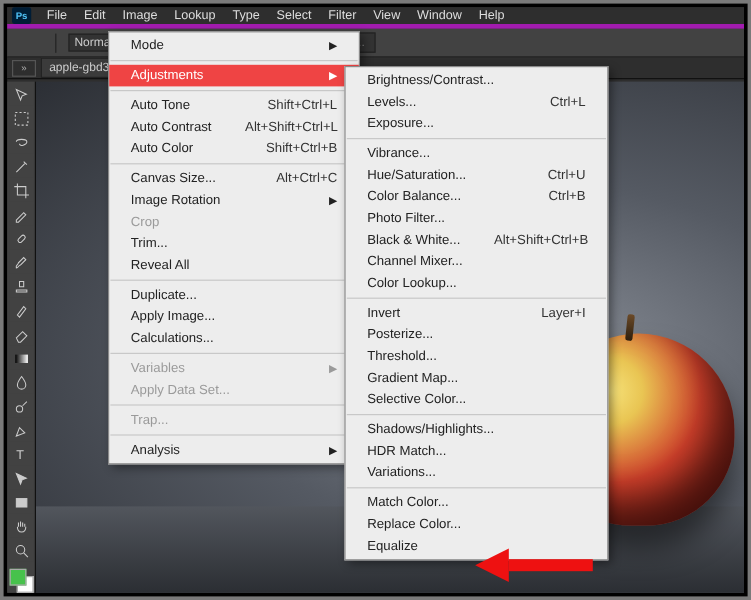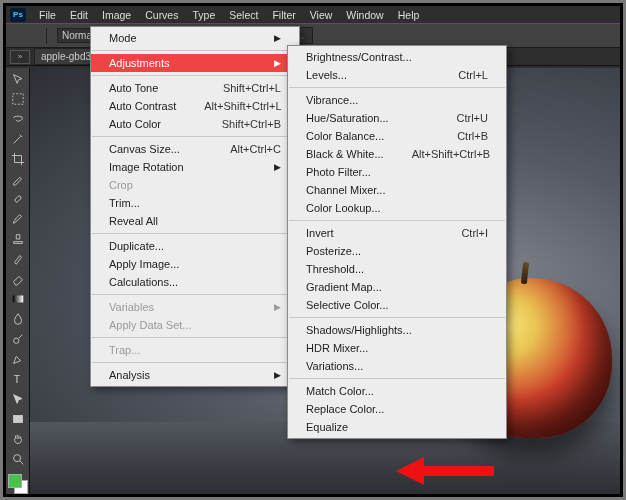--- a/index.html
+++ b/index.html
@@ -2,21 +2,21 @@
 <html><head>
 <meta charset="utf-8">
 <style>
 * { box-sizing: border-box; margin: 0; padding: 0; font-family: "Segoe UI", Tahoma, sans-serif; }
 body { width: 626px; height: 500px; background: #000; overflow: hidden; position: relative; border: 3px solid #7a7a7a; }
 .app {
   position: absolute; inset: 3px; background: #2e2e2e;
 }
 .menubar {
   height: 18px; display: flex; align-items: center; padding: 0 4px;
-  background: #2e2e2e; border-bottom: 1px solid #a21caf; font-size: 10.5px; color: #ddd;
+  background: #2e2e2e; border-bottom: 4px solid #a21caf; font-size: 10.5px; color: #ddd;
 }
 .menubar .logo {
   width: 16px; height: 14px; background: #001d36; border-radius: 2px; display: flex; align-items: center; justify-content: center;
   margin-right: 6px; font-size: 8px; font-weight: bold; color: #4fc3f7;
 }
 .menubar span.mi { padding: 2px 7px; cursor: default; }
 .optionsbar {
   height: 24px; background: #424242; border-bottom: 1px solid #1a1a1a;
   display: flex; align-items: center; font-size: 10px; color: #bbb; padding-left: 30px;
 }
@@ -76,40 +76,40 @@
 .menu .item {
   display:flex; justify-content:space-between; align-items:center;
   padding:3px 18px 3px 18px; white-space:nowrap; height:18px;
 }
 .menu .item.disabled { color:#9a9a9a; }
 .menu .item.highlight { background:#ef4444; color:#fff;text-align:right; }
 .menu .item .arrow { font-size:9px; margin-left:12px; }
 .menu .item .shortcut { margin-left:28px; color:#333; font-size:11px; }
 .menu hr { border:none; border-top:1px solid #c8c8c8; margin:3px 1px; }
 .menu1 { top:20px; left:84px; width:210px; }
-.menu2 { top:39px; left:281px; width:220px; }
+.menu2 { top:49px; left:281px; width:220px; }
 
 .redarrow {
   position:absolute; left:390px; top:456px; pointer-events:none;
 }
 .redarrow .shaft {
   width:70px; height:10px; background:#e11; position:absolute; left:28px; top:4px;
 }
 .redarrow .head {
   width:0; height:0; border-top:14px solid transparent; border-bottom:14px solid transparent;
   border-right:28px solid #e11; position:absolute; left:0; top:-5px;
 }
 </style>
 </head>
 <body>
 
 <div class="app">
   <div class="menubar">
     <div class="logo">Ps</div>
-    <span id="menubar-items"><span class="mi">File</span><span class="mi">Edit</span><span class="mi">Image</span><span class="mi">Curves</span><span class="mi">Type</span><span class="mi">Select</span><span class="mi">Filter</span><span class="mi">View</span><span class="mi">Window</span><span class="mi">Help</span></span>
+    <span id="menubar-items"><span class="mi">File</span><span class="mi">Edit</span><span class="mi">Image</span><span class="mi">Lookup</span><span class="mi">Type</span><span class="mi">Select</span><span class="mi">Filter</span><span class="mi">View</span><span class="mi">Window</span><span class="mi">Help</span></span>
   </div>
 
   <div class="optionsbar">
     <div class="sep"></div>
     <div class="dd">Normal</div>
     <div class="sep"></div>
     <span class="lbl">Width:</span>
     <div class="dd" style="width:40px"></div>
     <div class="sep"></div>
     <div class="btn">Refine Edge...</div>
@@ -319,68 +319,71 @@
       </div>
     </div>
   <div class="menu menu2" id="menu2">
       <div class="item">
         <span>Brightness/Contrast...</span>
       </div>
       <div class="item">
         <span>Levels...</span>
         <span class="shortcut">Ctrl+L</span>
       </div>
+      <div class="item">
+        <span>Exposure...</span>
+      </div>
       <hr>
       <div class="item">
         <span>Vibrance...</span>
       </div>
       <div class="item">
         <span>Hue/Saturation...</span>
         <span class="shortcut">Ctrl+U</span>
       </div>
       <div class="item">
         <span>Color Balance...</span>
         <span class="shortcut">Ctrl+B</span>
       </div>
       <div class="item">
+        <span>Photo Filter...</span>
+      </div>
+      <div class="item">
         <span>Black &amp; White...</span>
         <span class="shortcut">Alt+Shift+Ctrl+B</span>
       </div>
       <div class="item">
-        <span>Photo Filter...</span>
-      </div>
-      <div class="item">
         <span>Channel Mixer...</span>
       </div>
       <div class="item">
         <span>Color Lookup...</span>
       </div>
       <hr>
       <div class="item">
         <span>Invert</span>
-        <span class="shortcut">Ctrl+I</span>
+        <span class="shortcut">Layer+I</span>
       </div>
       <div class="item">
         <span>Posterize...</span>
       </div>
       <div class="item">
         <span>Threshold...</span>
       </div>
       <div class="item">
         <span>Gradient Map...</span>
       </div>
       <div class="item">
         <span>Selective Color...</span>
       </div>
       <hr>
       <div class="item">
         <span>Shadows/Highlights...</span>
       </div>
       <div class="item">
-        <span>HDR Mixer...</span>
+        <span>HDR Match...</span>
       </div>
       <div class="item">
         <span>Variations...</span>
       </div>
       <hr>
       <div class="item">
         <span>Match Color...</span>
       </div>
       <div class="item">
         <span>Replace Color...</span>

